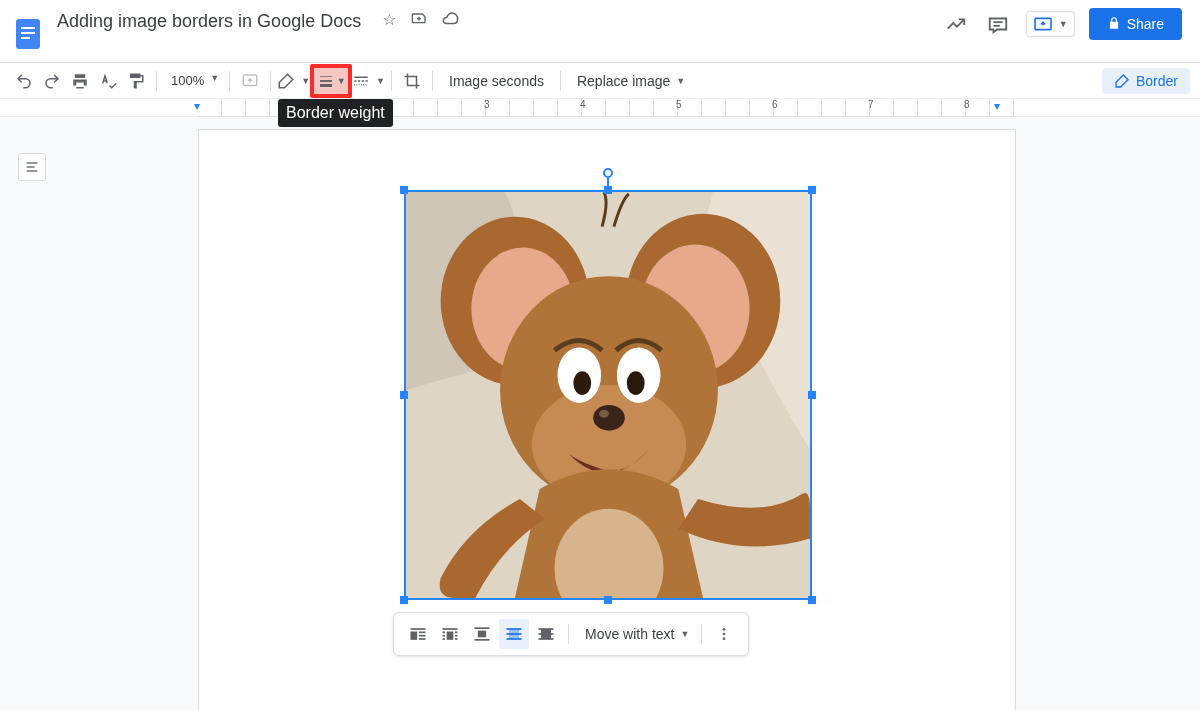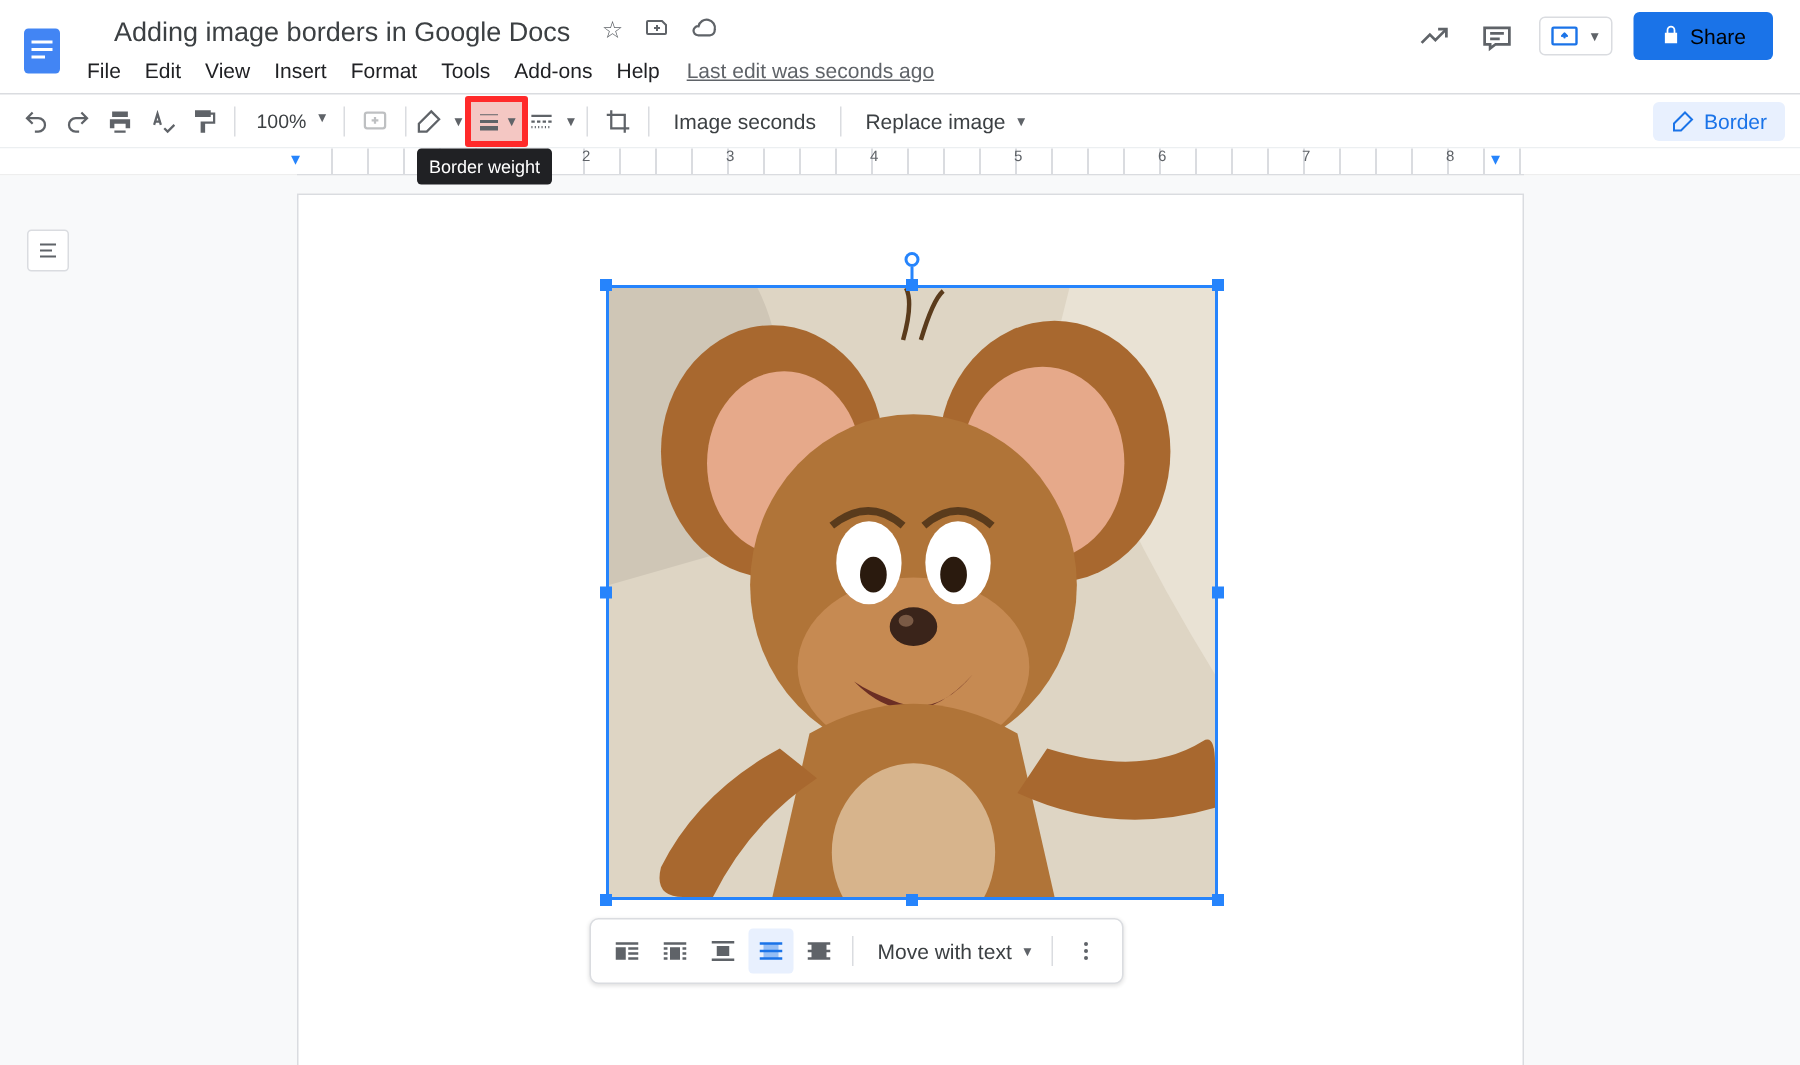--- a/index.html
+++ b/index.html
@@ -2,43 +2,43 @@
 <html><head>
 <meta charset="utf-8">
 <style>
   * { box-sizing: border-box; margin: 0; padding: 0; font-family: Arial, "Helvetica Neue", sans-serif; }
   body { width: 1200px; height: 710px; background: #fff; overflow: hidden; color: #202124; }
   
   .header { display: flex; align-items: flex-start; padding: 8px 12px 0 8px; height: 63px; border-bottom: 1px solid #dadce0; }
   .docs-logo { width: 40px; height: 50px; display:flex; align-items:center; justify-content:center; }
   .docs-logo svg { width: 36px; height: 36px; }
   .title-block { flex: 0 0 auto; display:flex; flex-direction:column; margin-left: 2px; }
-  .title-line { display:flex; align-items:center; height: 26px; margin-left: 19px; }
+  .title-line { display:flex; align-items:center; height: 26px; }
   .doc-title { font-size: 18px; color:#3c4043; padding: 1px 6px; border:1px solid transparent; border-radius:3px; }
   .title-icons { display:flex; gap:14px; margin-left:14px; color:#5f6368;}
   .title-icons span { font-size:16px; cursor:pointer; }
   .menu-bar { display:flex; align-items:center; height: 26px; font-size:14px; color:#202124; }
   .menu-item { padding: 3px 8px; border-radius:4px; cursor:pointer; }
   .last-edit { margin-left:10px; color:#5f6368; text-decoration: underline; cursor:pointer; }
   .right-header { margin-left:auto; display:flex; align-items:center; gap:14px; padding-right: 6px;}
   .hdr-icon { width:28px; height:28px; display:flex; align-items:center; justify-content:center; color:#5f6368; cursor:pointer;}
   .present-btn { display:flex; align-items:center; border:1px solid #dadce0; border-radius:4px; padding:4px 6px; cursor:pointer; color:#1a73e8;}
-  .share-btn { display:flex; align-items:flex-start; gap:6px; background:#1a73e8; color:#000000; padding:8px 18px; border-radius:4px; font-size:14px; font-weight:500; cursor:pointer;}
+  .share-btn { display:flex; align-items:flex-start; gap:6px; background:#1a73e8; color:#ffffff; padding:8px 18px; border-radius:4px; font-size:14px; font-weight:500; cursor:pointer;}
   
   .toolbar { height: 36px; display:flex; align-items:center; padding:0 10px; border-bottom:1px solid #eceff1; position:relative;}
   .tb-btn { min-width:28px; height:28px; display:flex; align-items:center; justify-content:center; color:#5f6368; border-radius:3px; cursor:pointer; position:relative;}
   .tb-sep { width:1px; height:20px; background:#dadce0; margin:0 6px;}
   .zoom { display:flex; align-items:flex-start; font-size:13px; color:#3c4043; padding:0 4px 0 8px; cursor:pointer;}
   .caret { font-size:9px; margin-left:6px; color:#5f6368;}
   .text-btn { font-size:14px; color:#3c4043; padding:0 10px; cursor:pointer; border-radius:3px; height:28px; display:flex; align-items:center;}
   .highlight-red { border:4px solid #ff2a2a; border-radius:2px; background:#f4c7c3; height:34px; min-width:42px;}
   .highlight-red .caret{margin-left:2px;}
   .editing-pill { margin-left:auto; display:flex; align-items:center; gap:6px; background:#e8f0fe; color:#1a73e8; padding:5px 12px; border-radius:4px; font-size:14px; cursor:pointer;}
   
-  .tooltip { position:absolute; top:36px; left:278px; background:#202124; color:#fff; font-size:12px; padding:5px 8px; border-radius:3px; white-space:nowrap; z-index:50;}
+  .tooltip { position:absolute; top:36px; left:278px; background:#202124; color:#fff; font-size:16px; padding:5px 8px; border-radius:3px; white-space:nowrap; z-index:50;}
   
   .ruler-container{height:18px; background:#fff; position:relative; border-bottom:1px solid #eee;}
   .ruler{position:absolute; left:198px; width:818px; height:18px; border-bottom:1px solid #dadce0;}
   .ruler::before{content:""; position:absolute; inset:0; background:
     repeating-linear-gradient(to right, transparent 0, transparent 23px, #dadce0 23px, #dadce0 24px);}
   .ruler-num{position:absolute; top:0; font-size:10px; color:#5f6368;}
   .indent-marker{position:absolute; top:0;font-size:12px;color:#2684fc;}
   
   .workspace { position:absolute; top:117px; left:0; right:0; bottom:0; background:#f8f9fa; overflow:hidden;}
   .outline-btn { position:absolute; left:18px; top:36px; width:28px; height:28px; border:1px solid #dadce0; border-radius:3px; display:flex; align-items:center; justify-content:center; color:#5f6368; cursor:pointer; background:#fff;}
@@ -82,31 +82,20 @@
               <path d="M12 10v6M9 13h6"></path>
             </svg>
         </span>
         <span>
           <svg width="18" height="18" viewBox="0 0 24 24" fill="none" stroke="#5f6368" stroke-width="2">
               <path d="M18 18H7a4 4 0 1 1 .6-7.97A6 6 0 0 1 22 13a5 5 0 0 1-4 5z"></path>
             </svg>
         </span>
       </div>
     </div>
-    <div class="menu-bar">
-      <span class="menu-item">File</span>
-      <span class="menu-item">Edit</span>
-      <span class="menu-item">View</span>
-      <span class="menu-item">Insert</span>
-      <span class="menu-item">Format</span>
-      <span class="menu-item">Tools</span>
-      <span class="menu-item">Add-ons</span>
-      <span class="menu-item">Help</span>
-      <span class="last-edit">Last edit was seconds ago</span>
-    </div>
   </div>
   <div class="right-header">
     <div class="hdr-icon">
       <svg width="22" height="22" viewBox="0 0 24 24" fill="none" stroke="#5f6368" stroke-width="2">
           <polyline points="3 17 9 11 13 15 21 7"></polyline>
           <polyline points="15 7 21 7 21 13"></polyline>
         </svg>
     </div>
     <div class="hdr-icon">
       <svg width="22" height="22" viewBox="0 0 24 24" fill="none" stroke="#5f6368" stroke-width="2">

